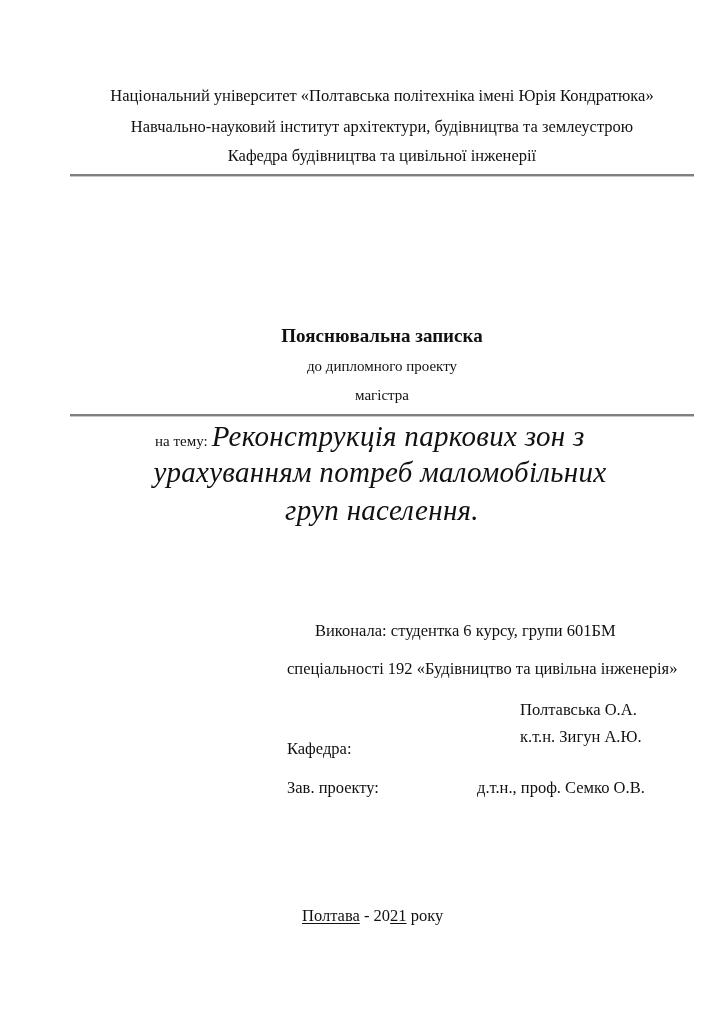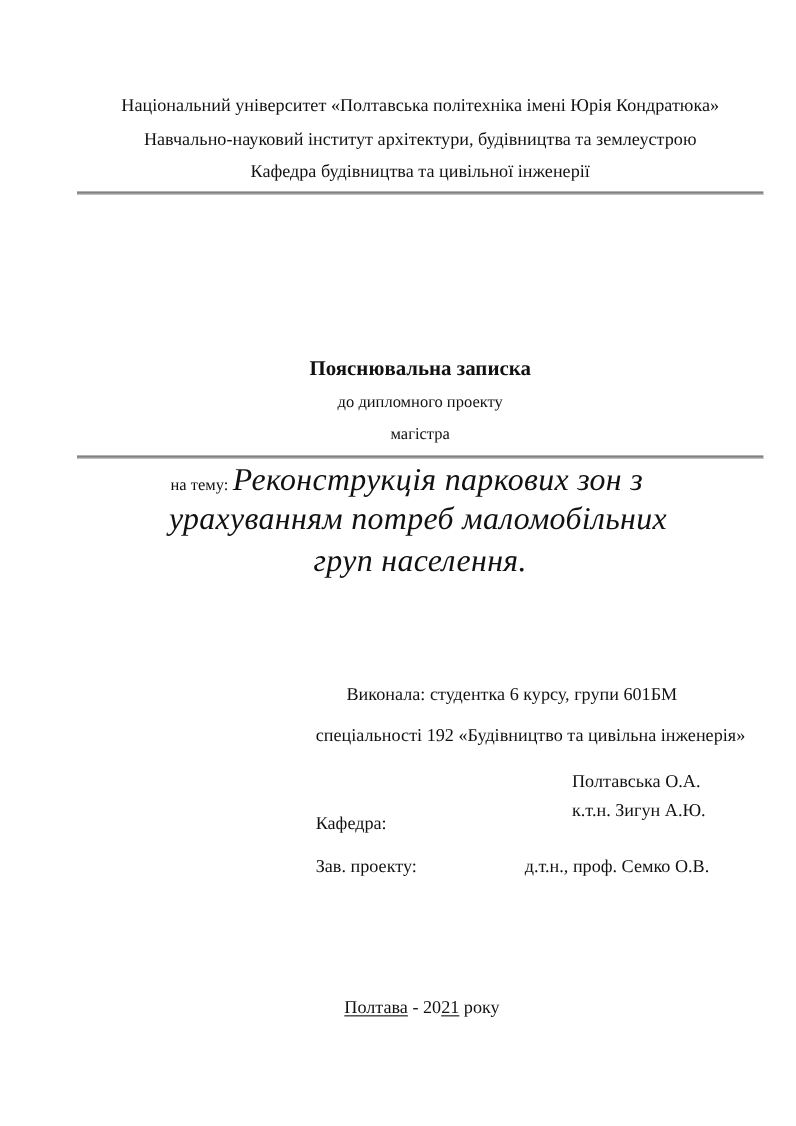--- a/index.html
+++ b/index.html
@@ -76,15 +76,15 @@
 <div class="abs info" style="left:287px; top:621px;margin-left:28px;">Виконала: студентка 6 курсу, групи 601БМ</div>
 <div class="abs info" style="left:287px; top:659px;">спеціальності 192 «Будівництво та цивільна інженерія»</div>
 <div class="abs info" style="left:520px; top:700px;">Полтавська О.А.</div>
 
 <div class="abs info" style="left:287px; top:739px;">Кафедра:</div>
 <div class="abs info" style="left:520px; top:727px;">к.т.н. Зигун А.Ю.</div>
 
 <div class="abs info" style="left:287px; top:778px;">Зав. проекту:</div>
 <div class="abs info" style="left:477px; top:778px;">д.т.н.,  проф. Семко О.В.</div>
 
-<div class="abs info" style="left:313px; top:906px;">
+<div class="abs info" style="left:302px; top:906px;">
   <span class="u">Полтава</span><span style="white-space:pre;"> - </span><span>20</span><span class="u">21</span><span style="white-space:pre;"> року</span>
 </div>
 
 </body></html>

